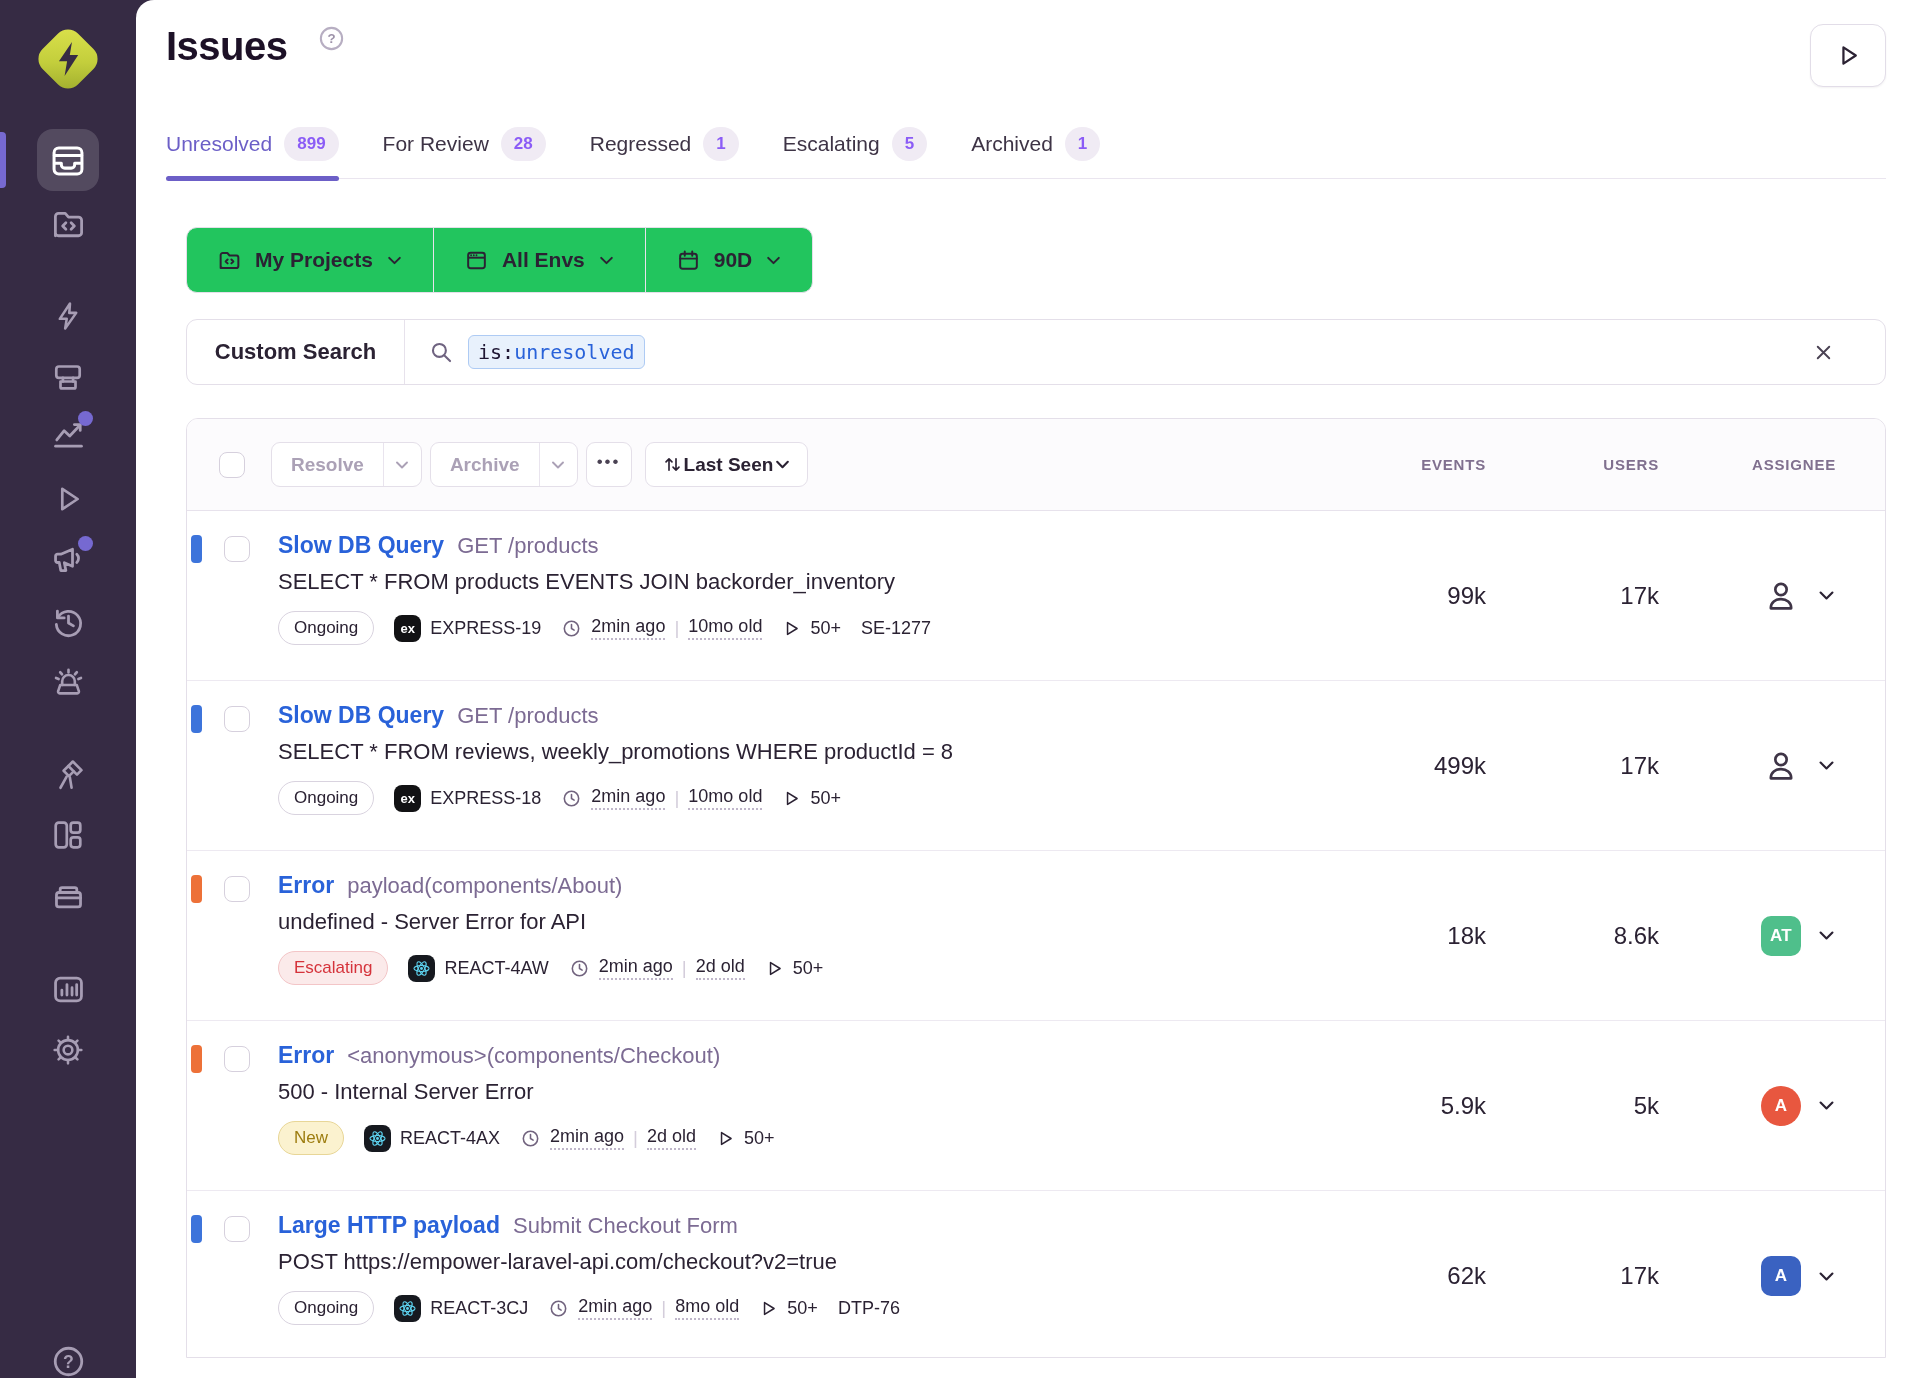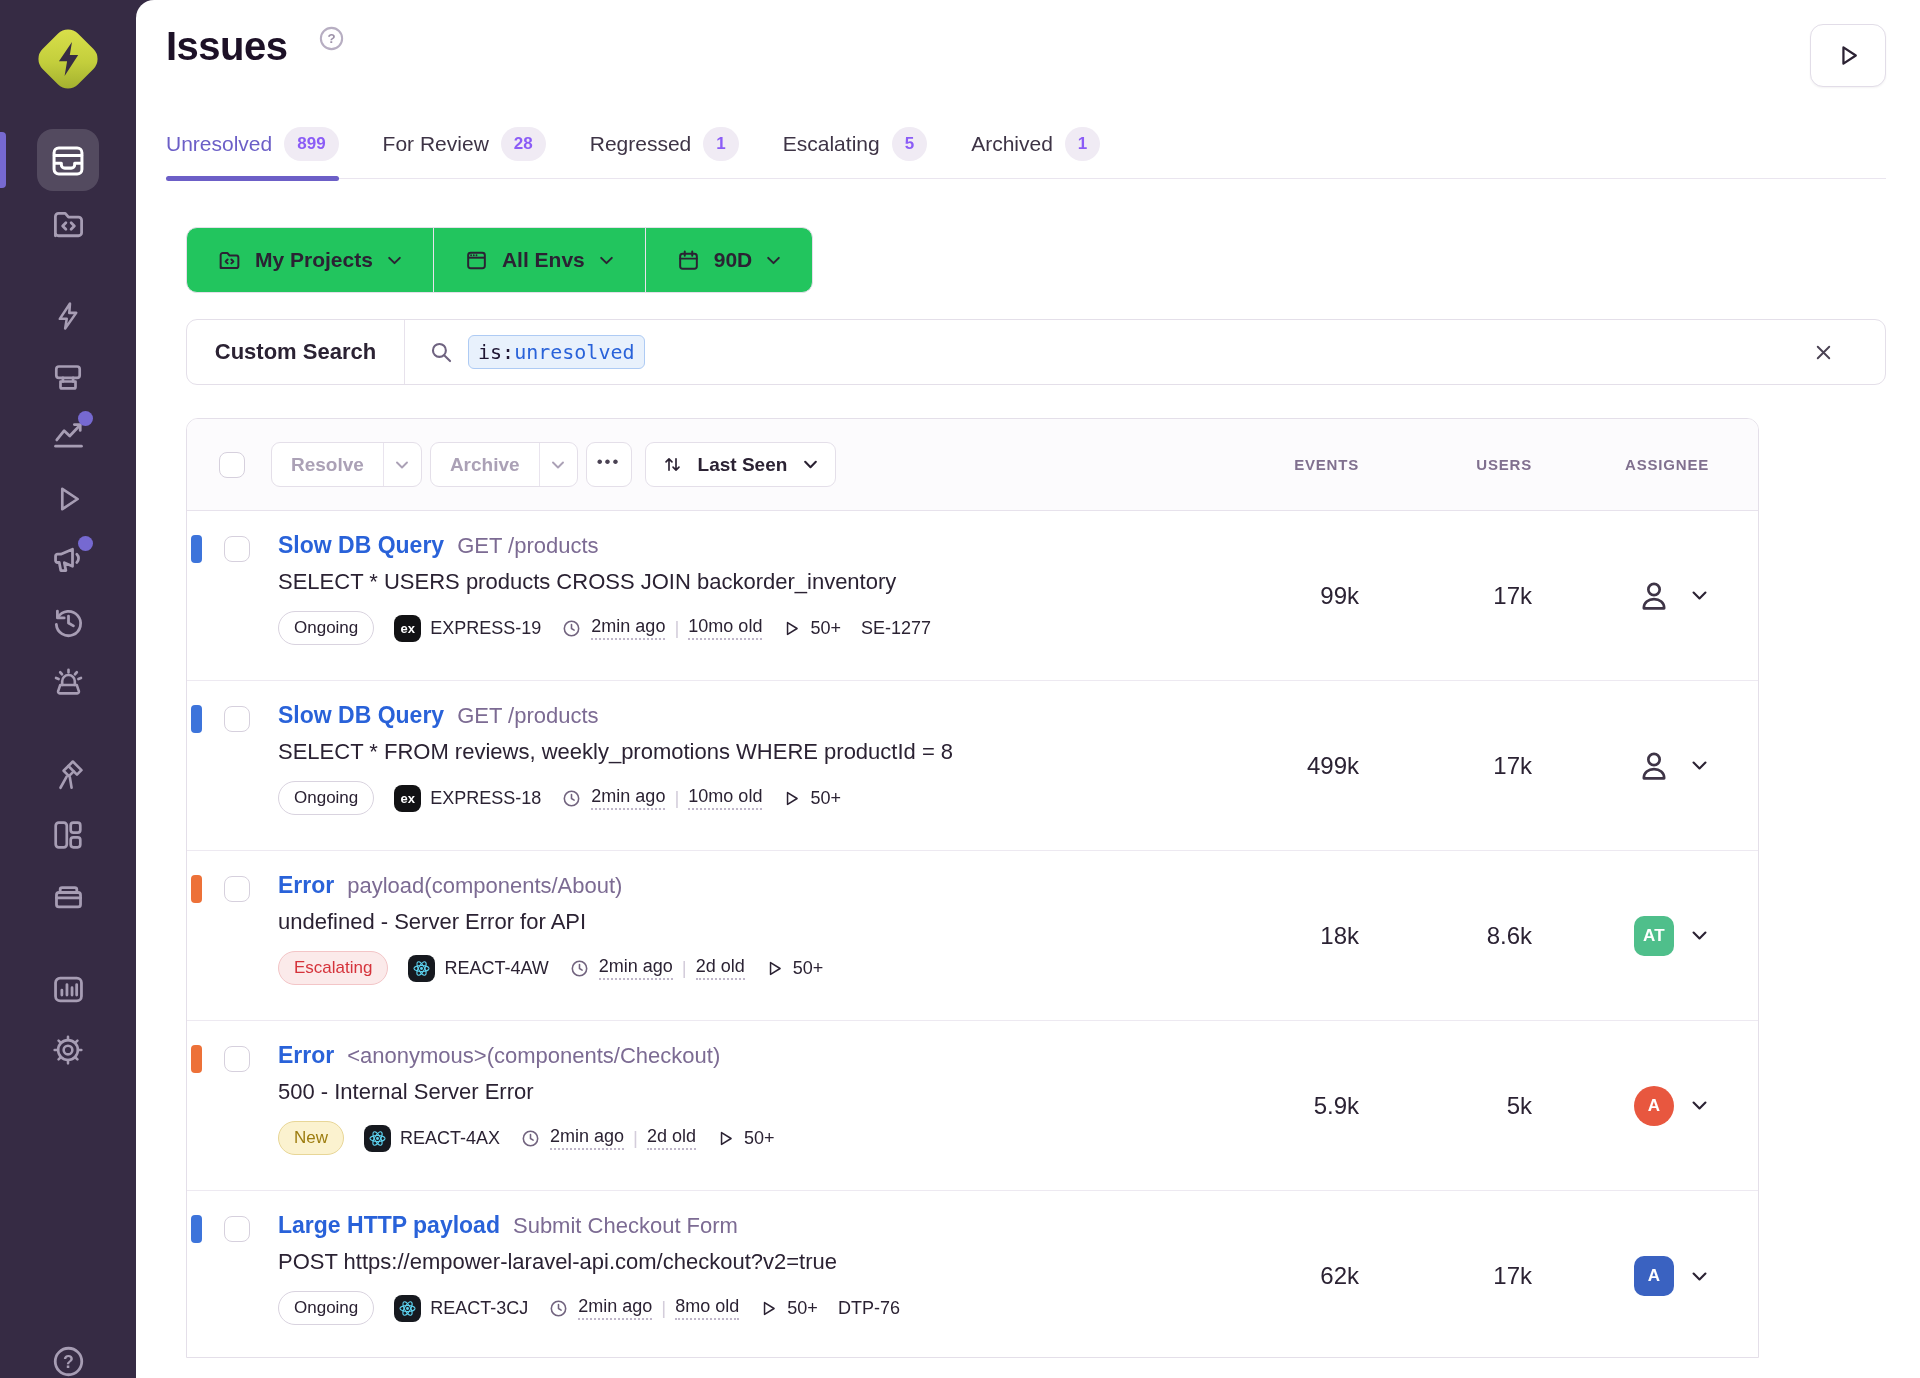--- a/index.html
+++ b/index.html
@@ -45,31 +45,31 @@
   
   .search-bar{margin-top:26px;margin-left:20px;height:66px;width:1700px;border:1px solid #E4DFE9;border-radius:11px;background:#fff;display:flex;align-items:stretch}
   .search-label{width:218px;display:flex;align-items:center;justify-content:center;font-size:22px;font-weight:700;color:#2B2233;border-right:1px solid #E7E2EC;cursor:pointer}
   .search-body{flex:1;display:flex;align-items:center;gap:14px;padding:0 24px;cursor:text}
   .search-token{display:inline-flex;background:#E8F1FC;border:1.5px solid #AECBF4;border-radius:6px;padding:4px 9px;
     font-family:"DejaVu Sans Mono","Liberation Mono",monospace;font-size:20px}
   .tok-key{color:#1F1633}.tok-val{color:#2962D9}
   .search-clear{margin-left:auto;display:flex;align-items:center;padding-right:26px;cursor:pointer}
 
   
-  .card{margin-top:33px;margin-left:20px;width:1573px;height:940px;border:1px solid #E4DFE9;border-radius:12px 12px 0 0;background:#fff;overflow:hidden}
+  .card{margin-top:33px;margin-left:20px;width:1700px;height:940px;border:1px solid #E4DFE9;border-radius:12px 12px 0 0;background:#fff;overflow:hidden}
   .grid-row{display:grid;grid-template-columns:1fr 160px 173px 226px;align-items:center}
   .card-toolbar{height:92px;background:#FCFBFD;border-bottom:1px solid #E7E2EC}
   .tb-main{display:flex;align-items:center;padding-left:32px;gap:8px}
   .checkbox{width:26px;height:26px;border:1.5px solid #D6D0DD;border-radius:8px;background:#fff;cursor:pointer;flex:none}
   .split-btn{display:flex;align-items:stretch;height:45px;border:1px solid #E4DFE9;border-radius:9px;background:#fff;overflow:hidden}
   .split-main{display:flex;align-items:center;padding:0 19px;font-size:19px;font-weight:600;color:#ABA1B6;cursor:pointer}
   .split-arrow{display:flex;align-items:center;justify-content:center;width:38px;border-left:1px solid #E9E4EE;color:#ABA1B6;cursor:pointer}
   .more-btn{width:46px;height:45px;border:1px solid #E4DFE9;border-radius:9px;background:#fff;display:flex;align-items:center;justify-content:center;
     font-size:17px;letter-spacing:2px;color:#4A4253;cursor:pointer;padding-bottom:6px}
-  .sort-btn{margin-left:5px;display:flex;align-items:center;gap:15px;height:45px;border:1px solid #E4DFE9;border-radius:9px;background:#fff;padding:0 16px;cursor:pointer}
+  .sort-btn{margin-left:5px;display:flex;align-items:center;gap:1px;height:45px;border:1px solid #E4DFE9;border-radius:9px;background:#fff;padding:0 16px;cursor:pointer}
   .sort-btn .lbl{font-size:19px;font-weight:700;color:#2B2233}
   .col-head{font-size:15px;font-weight:700;letter-spacing:.8px;color:#80708F;text-align:right}
   .col-head.assignee{padding-right:49px}
 
   
   .issue-row{position:relative;height:170px;border-bottom:1px solid #EDE9F1}
   .issue-row:last-child{border-bottom:none}
   .sev-bar{position:absolute;left:4px;top:24px;width:11px;height:28px;border-radius:4px}
   .row-main{padding:21px 0 0 37px;display:flex;align-items:flex-start;align-self:flex-start}
   .row-content{margin-left:28px}
@@ -438,21 +438,21 @@
 
       <div class="grid-row issue-row">
         <span class="sev-bar" style="background: rgb(61, 116, 219);"></span>
         <div class="row-main">
           <span class="checkbox" style="margin-top:4px"></span>
           <div class="row-content">
             <div class="line1">
               <a class="issue-title">Slow DB Query</a>
               <span class="issue-sub">GET /products</span>
             </div>
-            <div class="line2">SELECT * USERS products CROSS JOIN backorder_inventory</div>
+            <div class="line2">SELECT * FROM products EVENTS JOIN backorder_inventory</div>
             <div class="line3">
               <span class="pill pill-ongoing">Ongoing</span>
               <span class="meta-group">
                 <span class="platform platform-express">ex</span>
                 <span>EXPRESS-19</span>
               </span>
               <span class="meta-group">
                 <svg viewBox="0 0 24 24" width="21">
                     <g fill="none" stroke="#71637E" stroke-width="1.8" stroke-linecap="round" stroke-linejoin="round">
                       <circle cx="12" cy="12" r="8.2"></circle>

